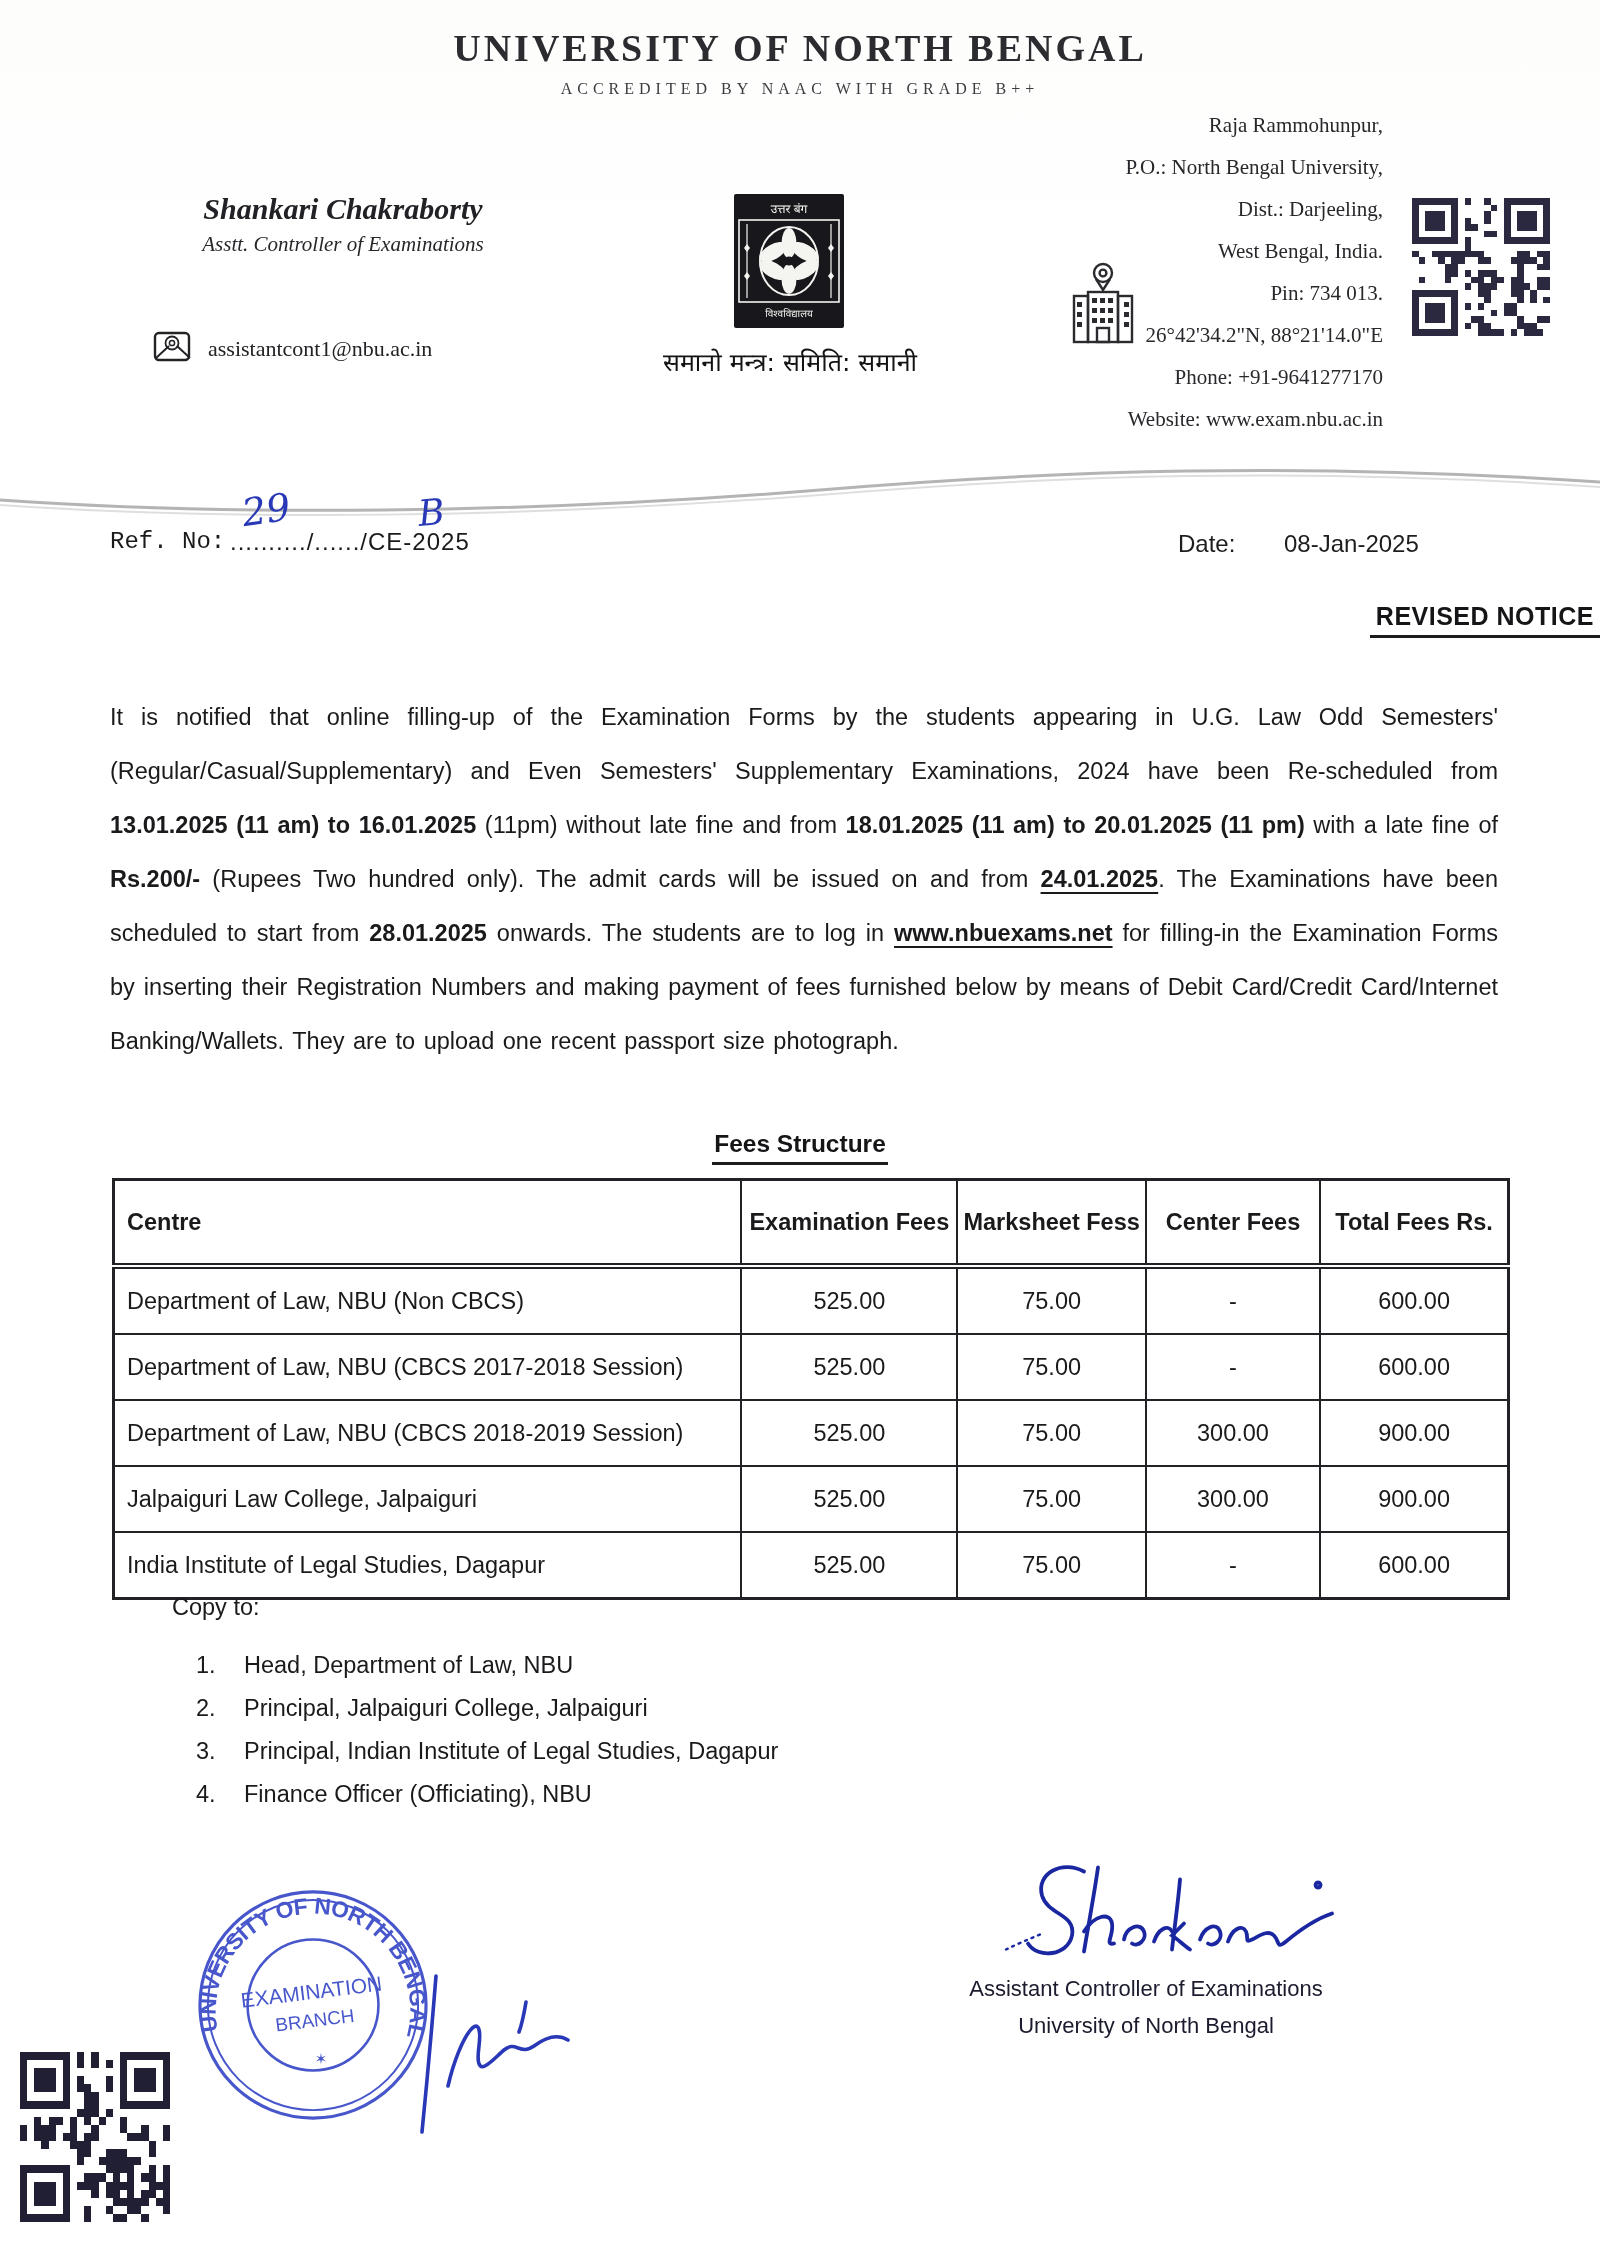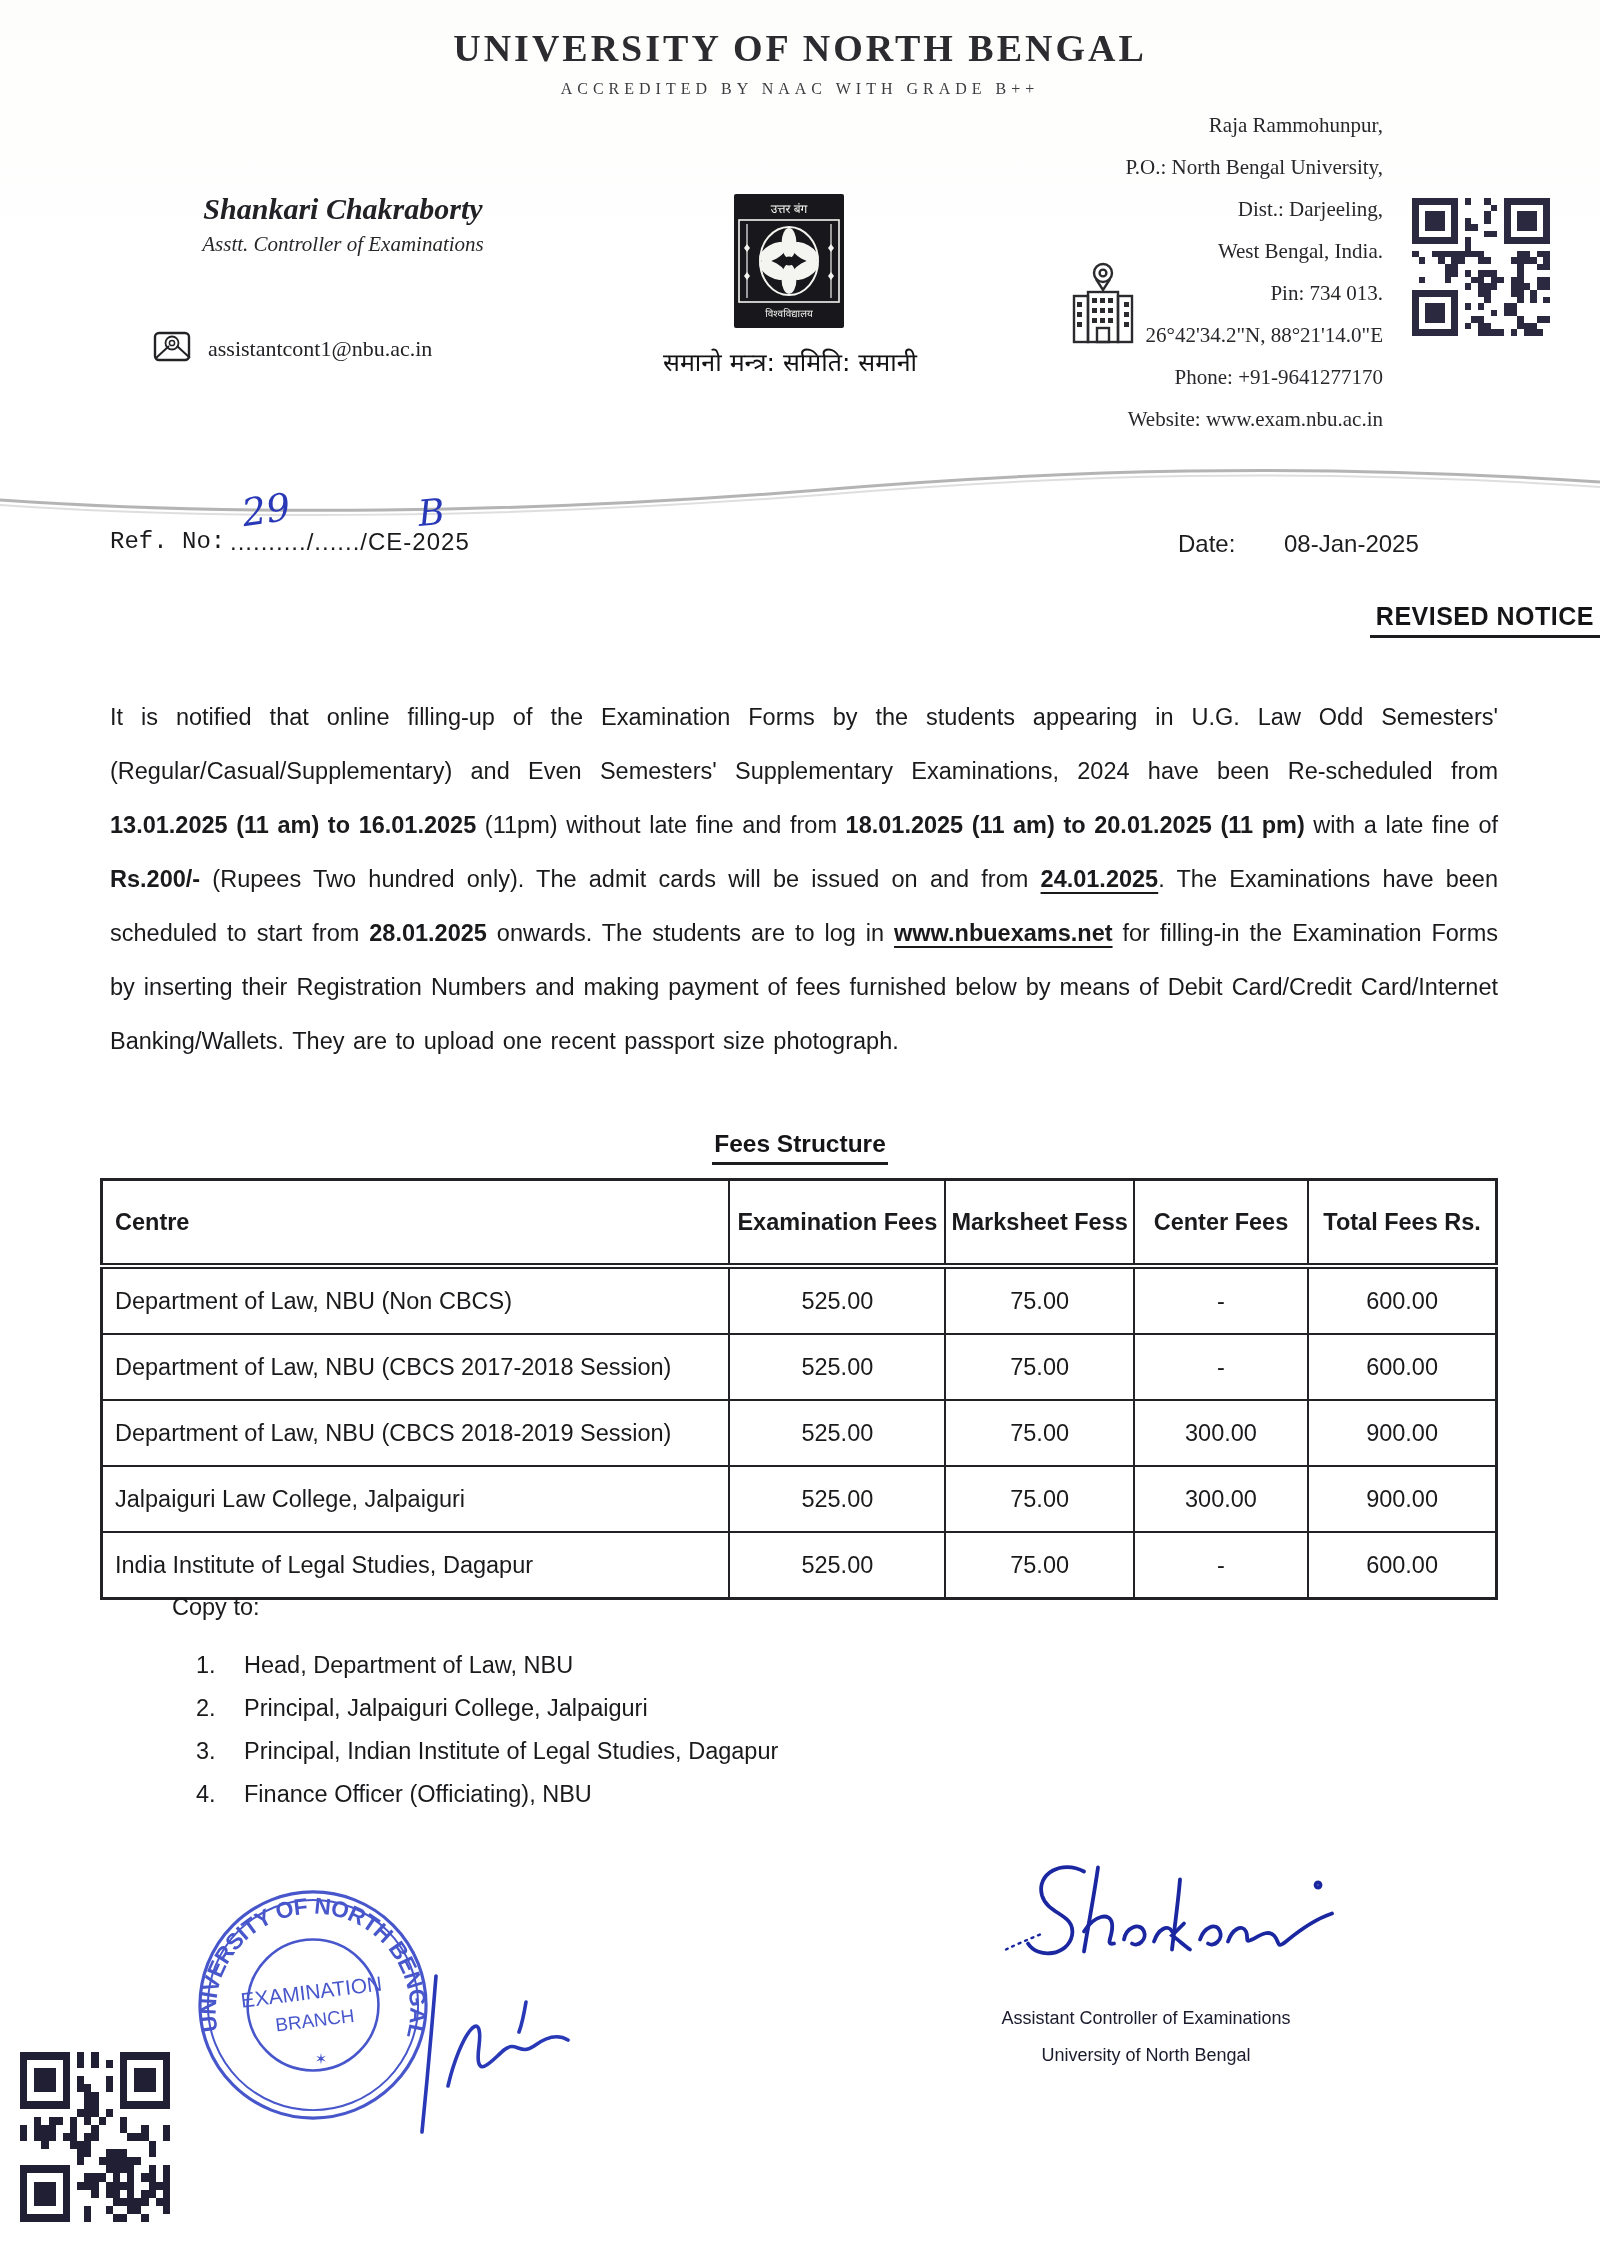--- a/index.html
+++ b/index.html
@@ -47,38 +47,38 @@
   .para .b{font-weight:bold;}
   .para .u{text-decoration:underline;text-underline-offset:5px;text-decoration-thickness:2px;}
 
   
   .fees-head-wrap{top:1130px;left:0;width:100%;text-align:center;}
   .fees-head{display:inline-block;font-size:24.5px;font-weight:bold;
     border-bottom:3px solid #1c1c1f;padding:0 2px 4px 2px;color:#151518;}
   table.fees{left:100px;top:1178px;width:1398px;border-collapse:collapse;position:absolute;
     font-size:23.5px;color:#1a1a1d;}
   table.fees th,table.fees td{border:2px solid #222226;}
-  table.fees{border:3px solid #222226;}
+  table.fees{border:3px solid #222226;margin-left:12px;}
   table.fees th{font-weight:bold;height:80px;text-align:center;line-height:30px;
     border-bottom:6px double #222226;}
   table.fees th.left,table.fees td.left{text-align:left;padding-left:12px;}
   table.fees td{height:62px;text-align:center;}
 
   
   .copy-label{left:172px;top:1594px;font-size:23.5px;color:#1a1a1d;}
   .copy-list{left:196px;top:1652px;font-size:23.5px;color:#1a1a1d;}
   .copy-row{display:flex;height:43px;align-items:flex-start;}
   .copy-row .num{width:48px;}
 
   
   .stamp{left:194px;top:1886px;}
   .scribble{left:406px;top:1962px;}
   .signature{left:1002px;top:1856px;}
-  .signatory{left:950px;top:1970px;width:392px;text-align:center;font-size:18px;
-    line-height:37px;color:#1b1b2e;margin-top:30px;}
+  .signatory{left:950px;top:1970px;width:392px;text-align:center;font-size:22px;
+    line-height:37px;color:#1b1b2e;}
 </style>
 </head>
 <body>
 
 <div class="sheet">
 
   <div class="abs uni-name">UNIVERSITY OF NORTH BENGAL</div>
   <div class="abs accred">ACCREDITED BY NAAC WITH GRADE B++</div>
 
   <div class="abs officer">

